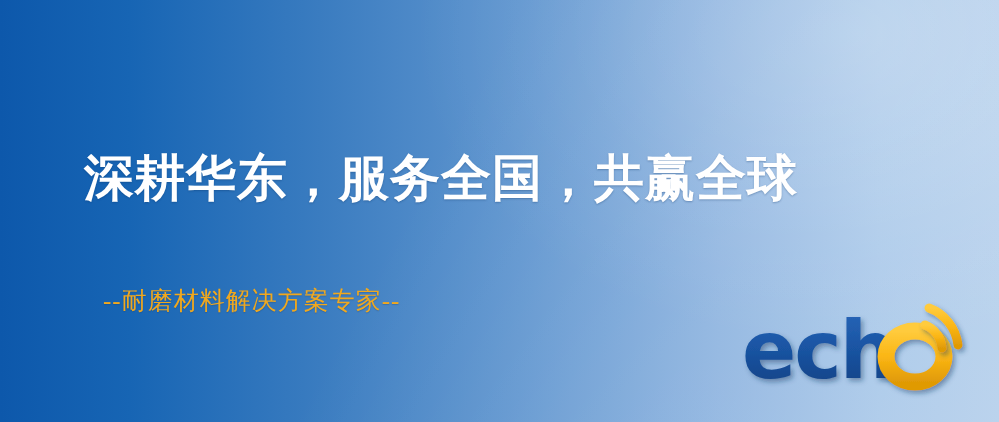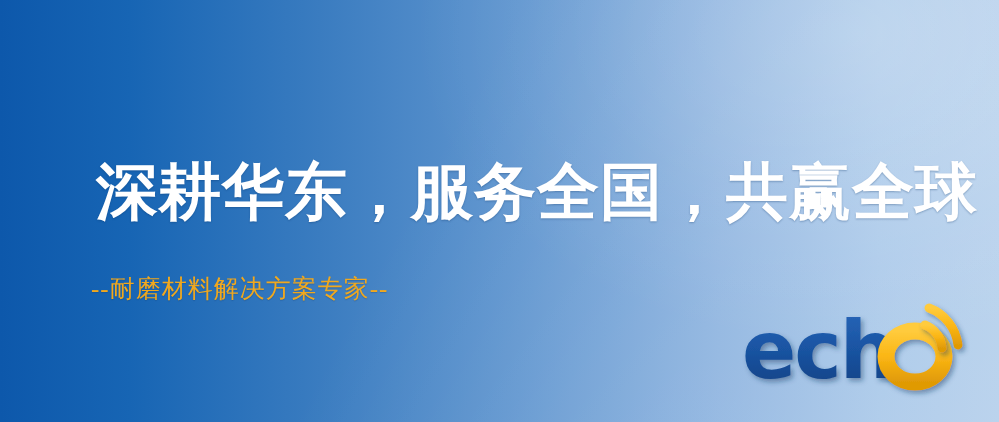--- a/index.html
+++ b/index.html
@@ -36,35 +36,35 @@
                 rgba(255,255,255,0.22) 0%,
                 rgba(255,255,255,0.06) 46%,
                 rgba(255,255,255,0) 72%);
     pointer-events: none;
   }
   
   .headline {
     position: absolute;
     left: 84px;
     top: 152px;
-    margin: 12px;
-    font-family: Liberation Mono, monospace;
-    font-size: 62px;
+    margin: 0;
+    font-family: Liberation Sans, sans-serif;
+    font-size: 50px;
     line-height: 1.05;
     letter-spacing: 1px;
     color: #ffffff;
     white-space: nowrap;
     text-shadow: 0 1px 2px rgba(10,50,100,0.32);
   }
   
   .subhead {
     position: absolute;
     left: 87px;
     top: 268px;
-    margin: 4px;
+    margin: 16px;
     font-family: "Liberation Serif", "DejaVu Serif", serif;
     font-size: 25px;
     letter-spacing: 1px;
     color: #f0a81e;
     white-space: nowrap;
     text-shadow: 0 1px 1px rgba(20,60,110,0.28);
   }
   
   .logo {
     position: absolute;

